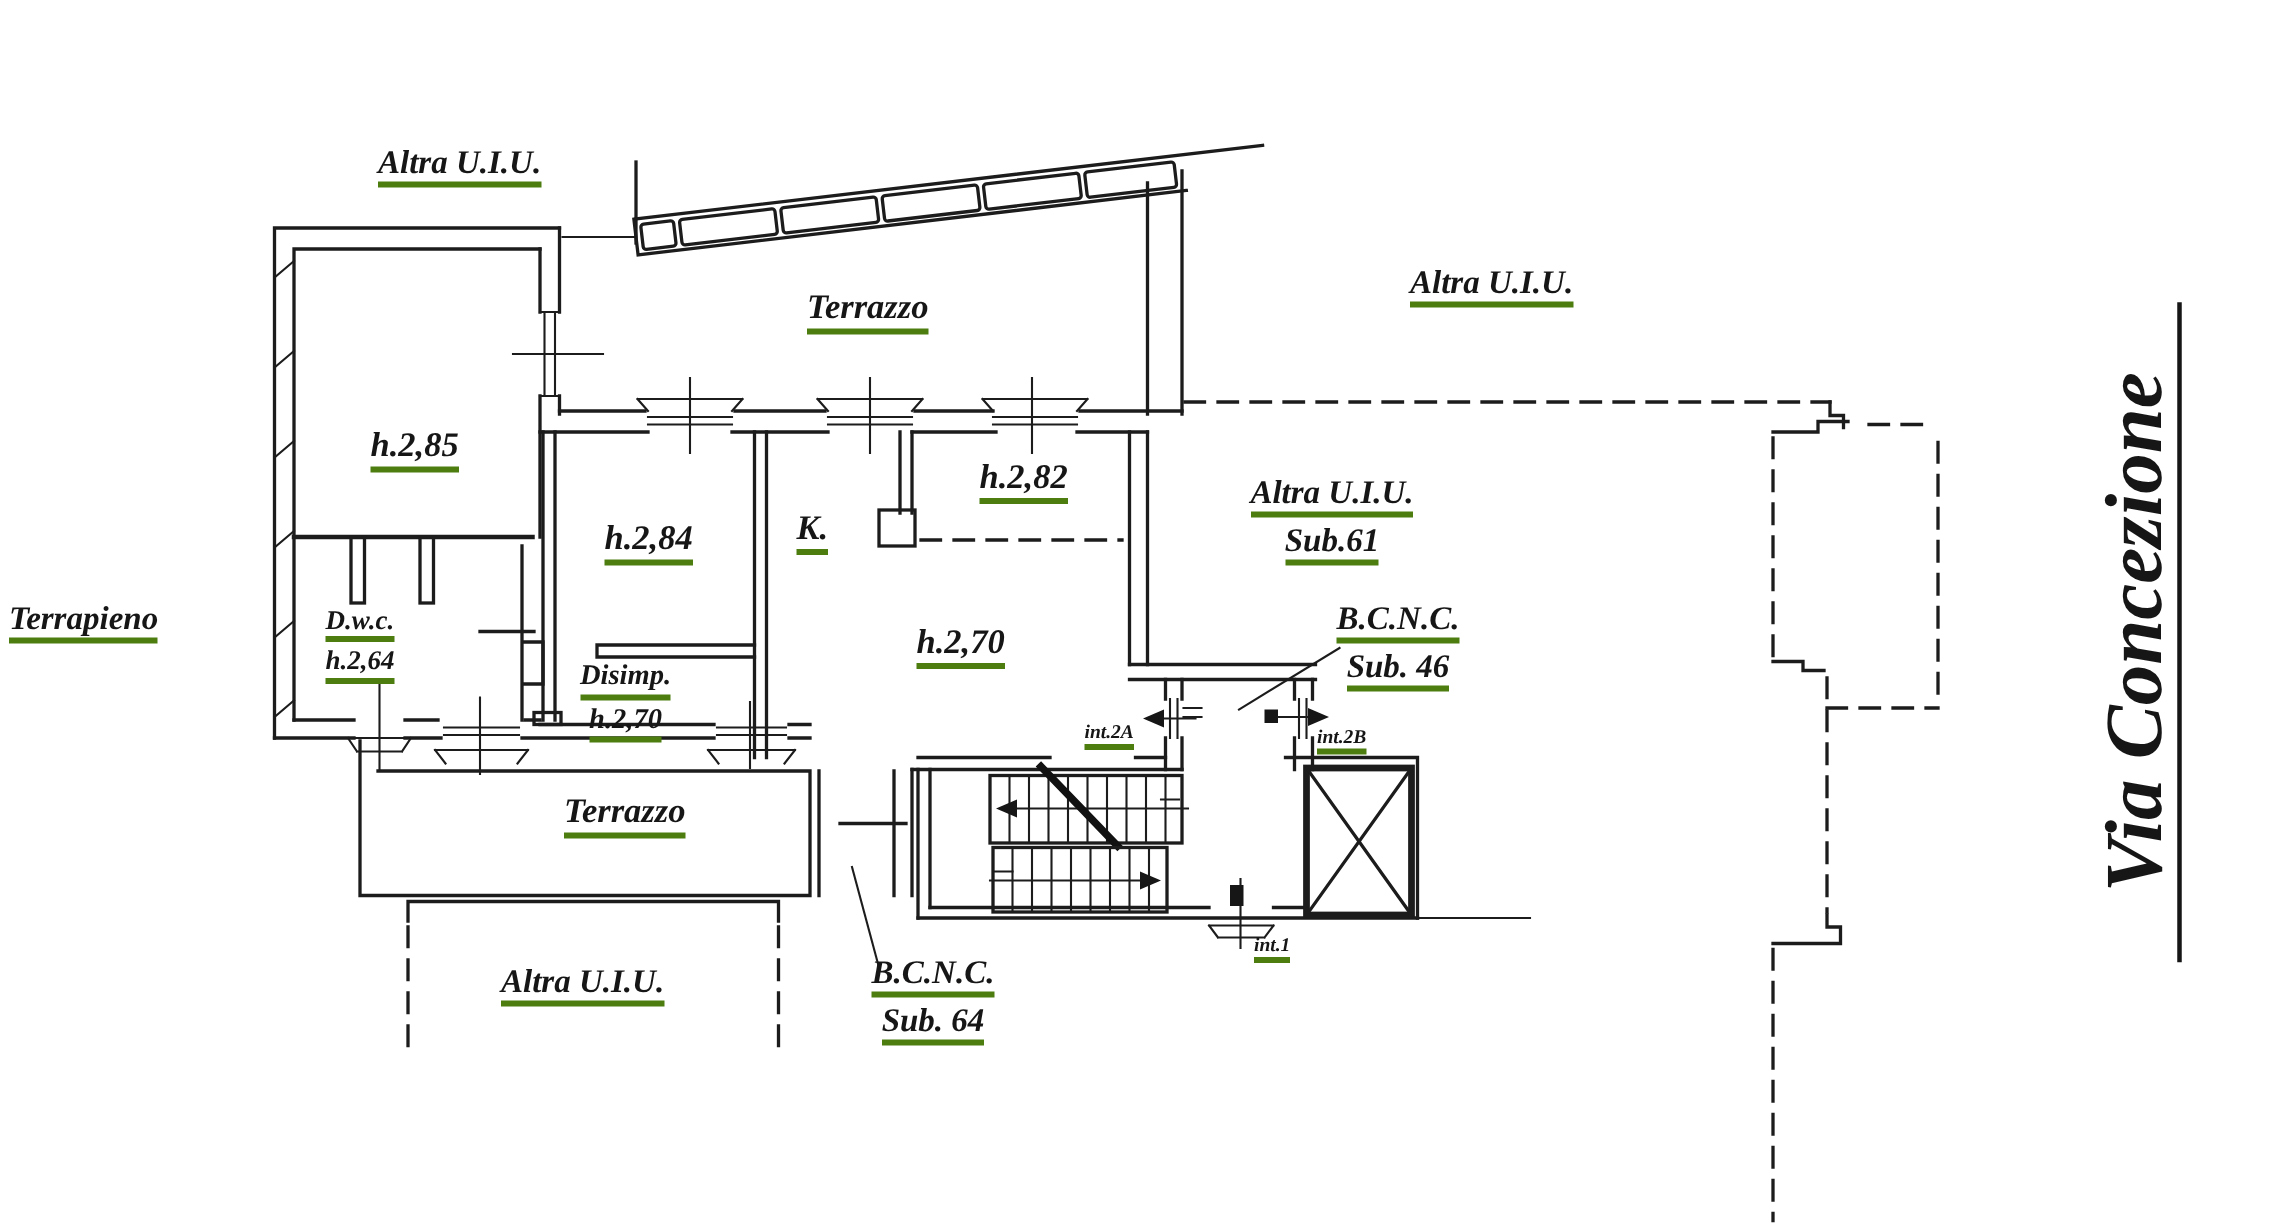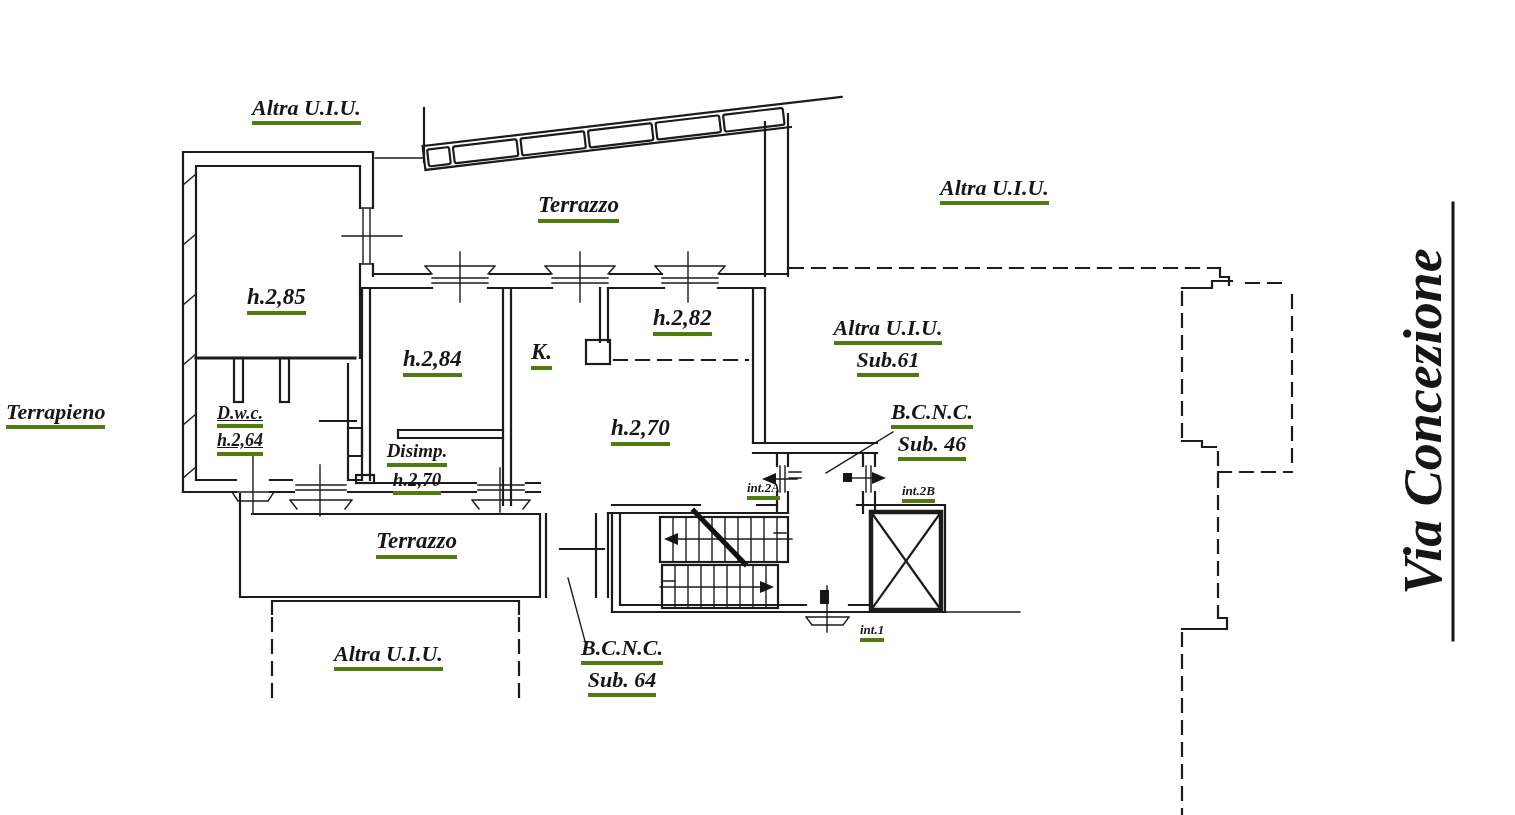--- a/index.html
+++ b/index.html
@@ -2,21 +2,21 @@
 <html><head>
 <meta charset="utf-8">
 <style>
   html,body{margin:0;padding:0;background:#fff;}
   #plan{position:relative;width:1515px;height:815px;background:#fff;overflow:hidden;
         font-family:"Liberation Serif", serif;color:#161616;}
   #drawing{position:absolute;left:0;top:0;}
   .lbl{position:absolute;font-style:italic;font-weight:700;white-space:nowrap;line-height:1.08;color:#161616;}
   .ul{border-bottom:4px solid #4d7c0f;padding-bottom:1px;}
   .grp{display:flex;flex-direction:column;align-items:center;gap:3px;}
-  .t21{font-size:23px;} .t22{font-size:22px;} .t18{font-size:18px;} .t19{font-size:19px;} .t13{font-size:13px;margin-left:24px;}
+  .t21{font-size:23px;} .t22{font-size:22px;} .t18{font-size:18px;} .t19{font-size:19px;} .t13{font-size:13px;}
   .title{font-size:47px;border-bottom:3px solid #161616;padding:0 4px 2px 4px;}
   .street-v{font-size:54px;border-bottom:3px solid #161616;display:flex;align-items:flex-end;justify-content:center;}
   
   .w{stroke:#1c1c1c;fill:none;stroke-width:2.2;stroke-linecap:square;}
   .w3{stroke:#1c1c1c;fill:none;stroke-width:3;stroke-linecap:square;}
   .w5{stroke:#111;fill:none;stroke-width:5;stroke-linecap:square;}
   .thin{stroke:#1c1c1c;fill:none;stroke-width:1.4;stroke-linecap:square;}
   .dash{stroke-dasharray:13 9;}
   .ink{fill:#161616;stroke:none;}
 </style>
@@ -178,21 +178,21 @@
 
   <div class="lbl t21 ul" style="left:611px;top:416px;">h.2,70</div>
 
   <div class="lbl t22 grp" style="left:826px;top:316px;width:124px;">
     <span class="ul">Altra U.I.U.</span>
     <span class="ul">Sub.61</span>
   </div>
 
   <div class="lbl t22 ul" style="left:6px;top:400px;">Terrapieno</div>
 
-  <div class="lbl t18 grp" style="left:205px;top:404px;width:70px;text-decoration:underline;">
+  <div class="lbl t18 grp" style="left:205px;top:404px;width:70px;">
     <span class="ul">D.w.c.</span>
     <span class="ul">h.2,64</span>
   </div>
 
   <div class="lbl t19 grp" style="left:378px;top:441px;width:78px;">
     <span class="ul">Disimp.</span>
     <span class="ul">h.2,70</span>
   </div>
 
   <div class="lbl t22 grp" style="left:880px;top:400px;width:104px;">

